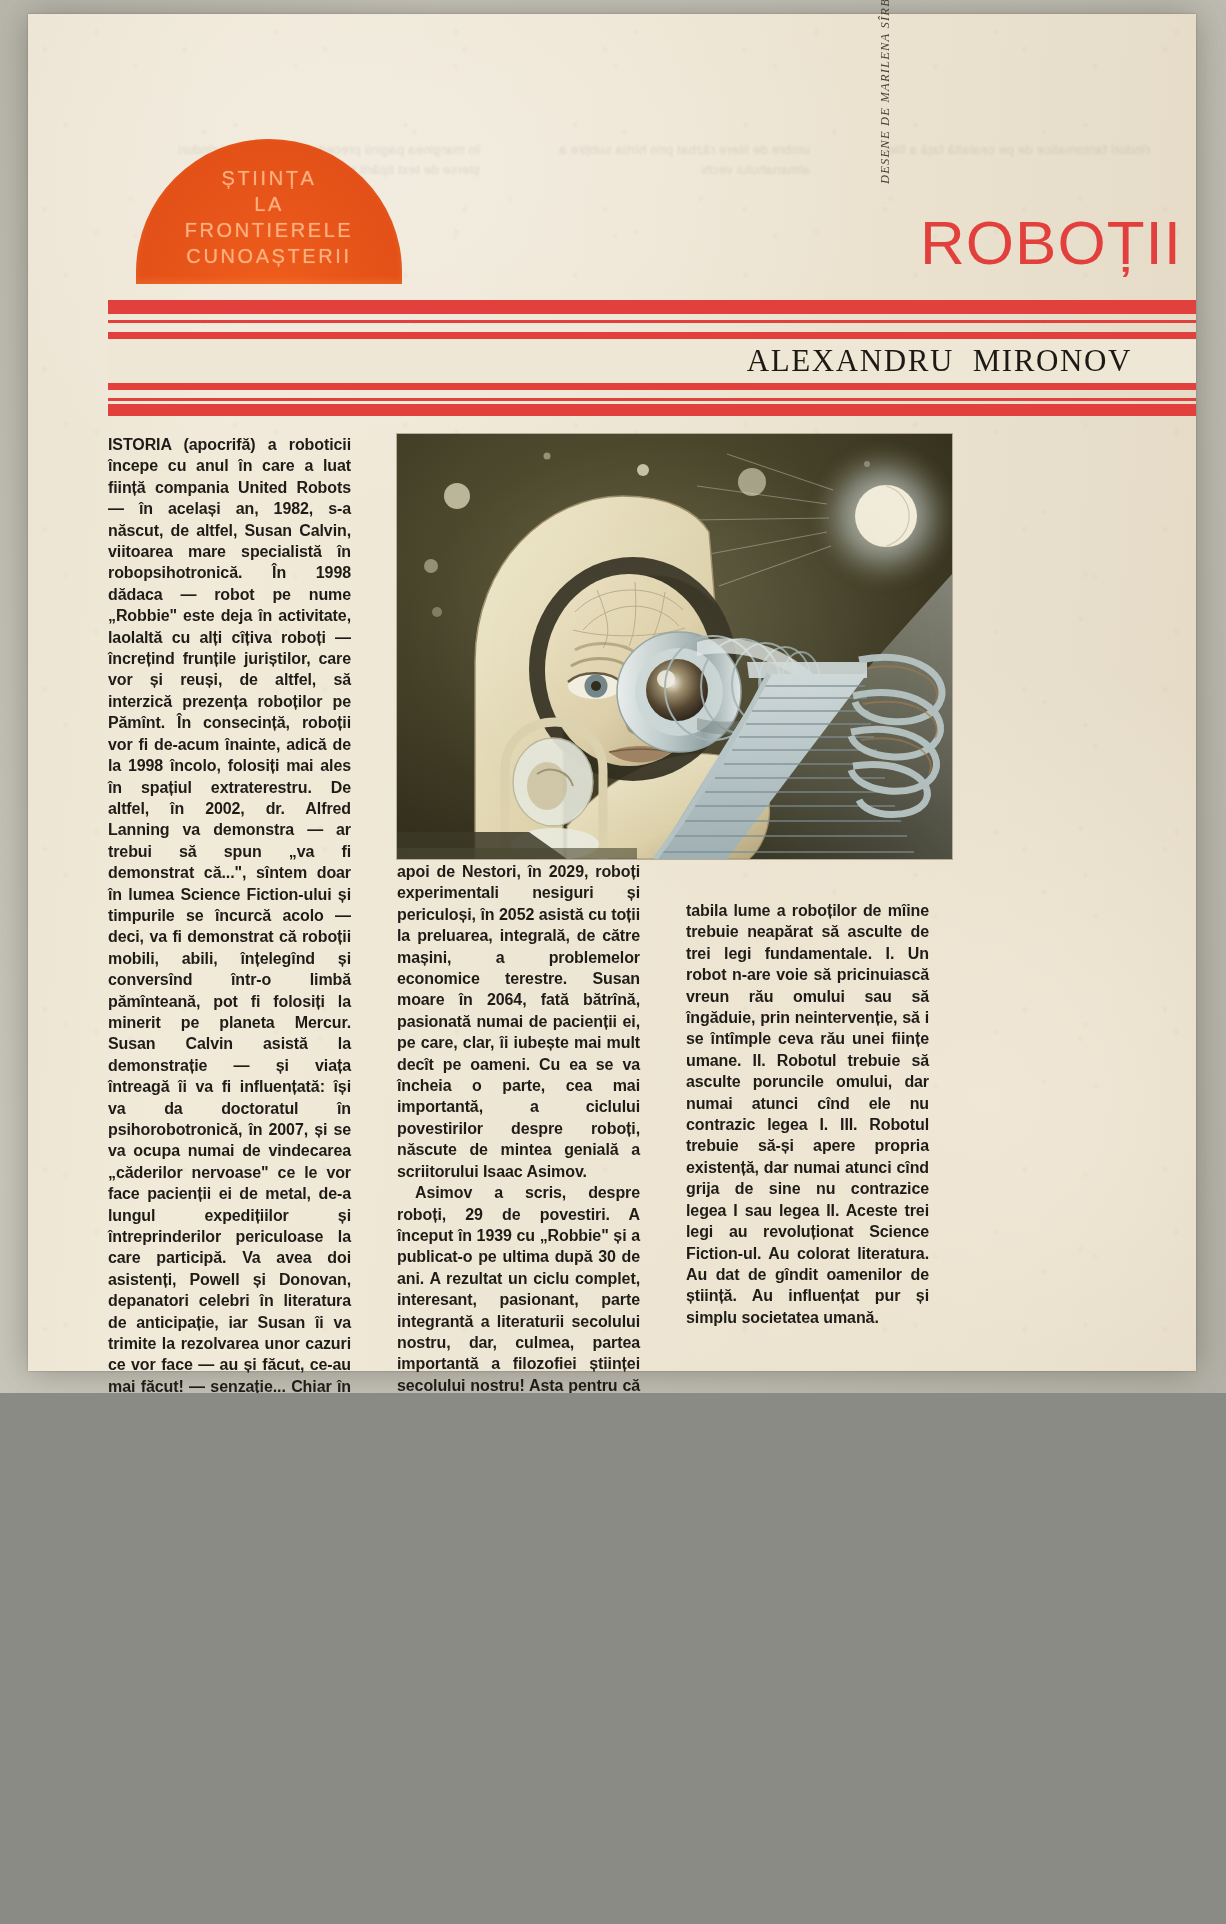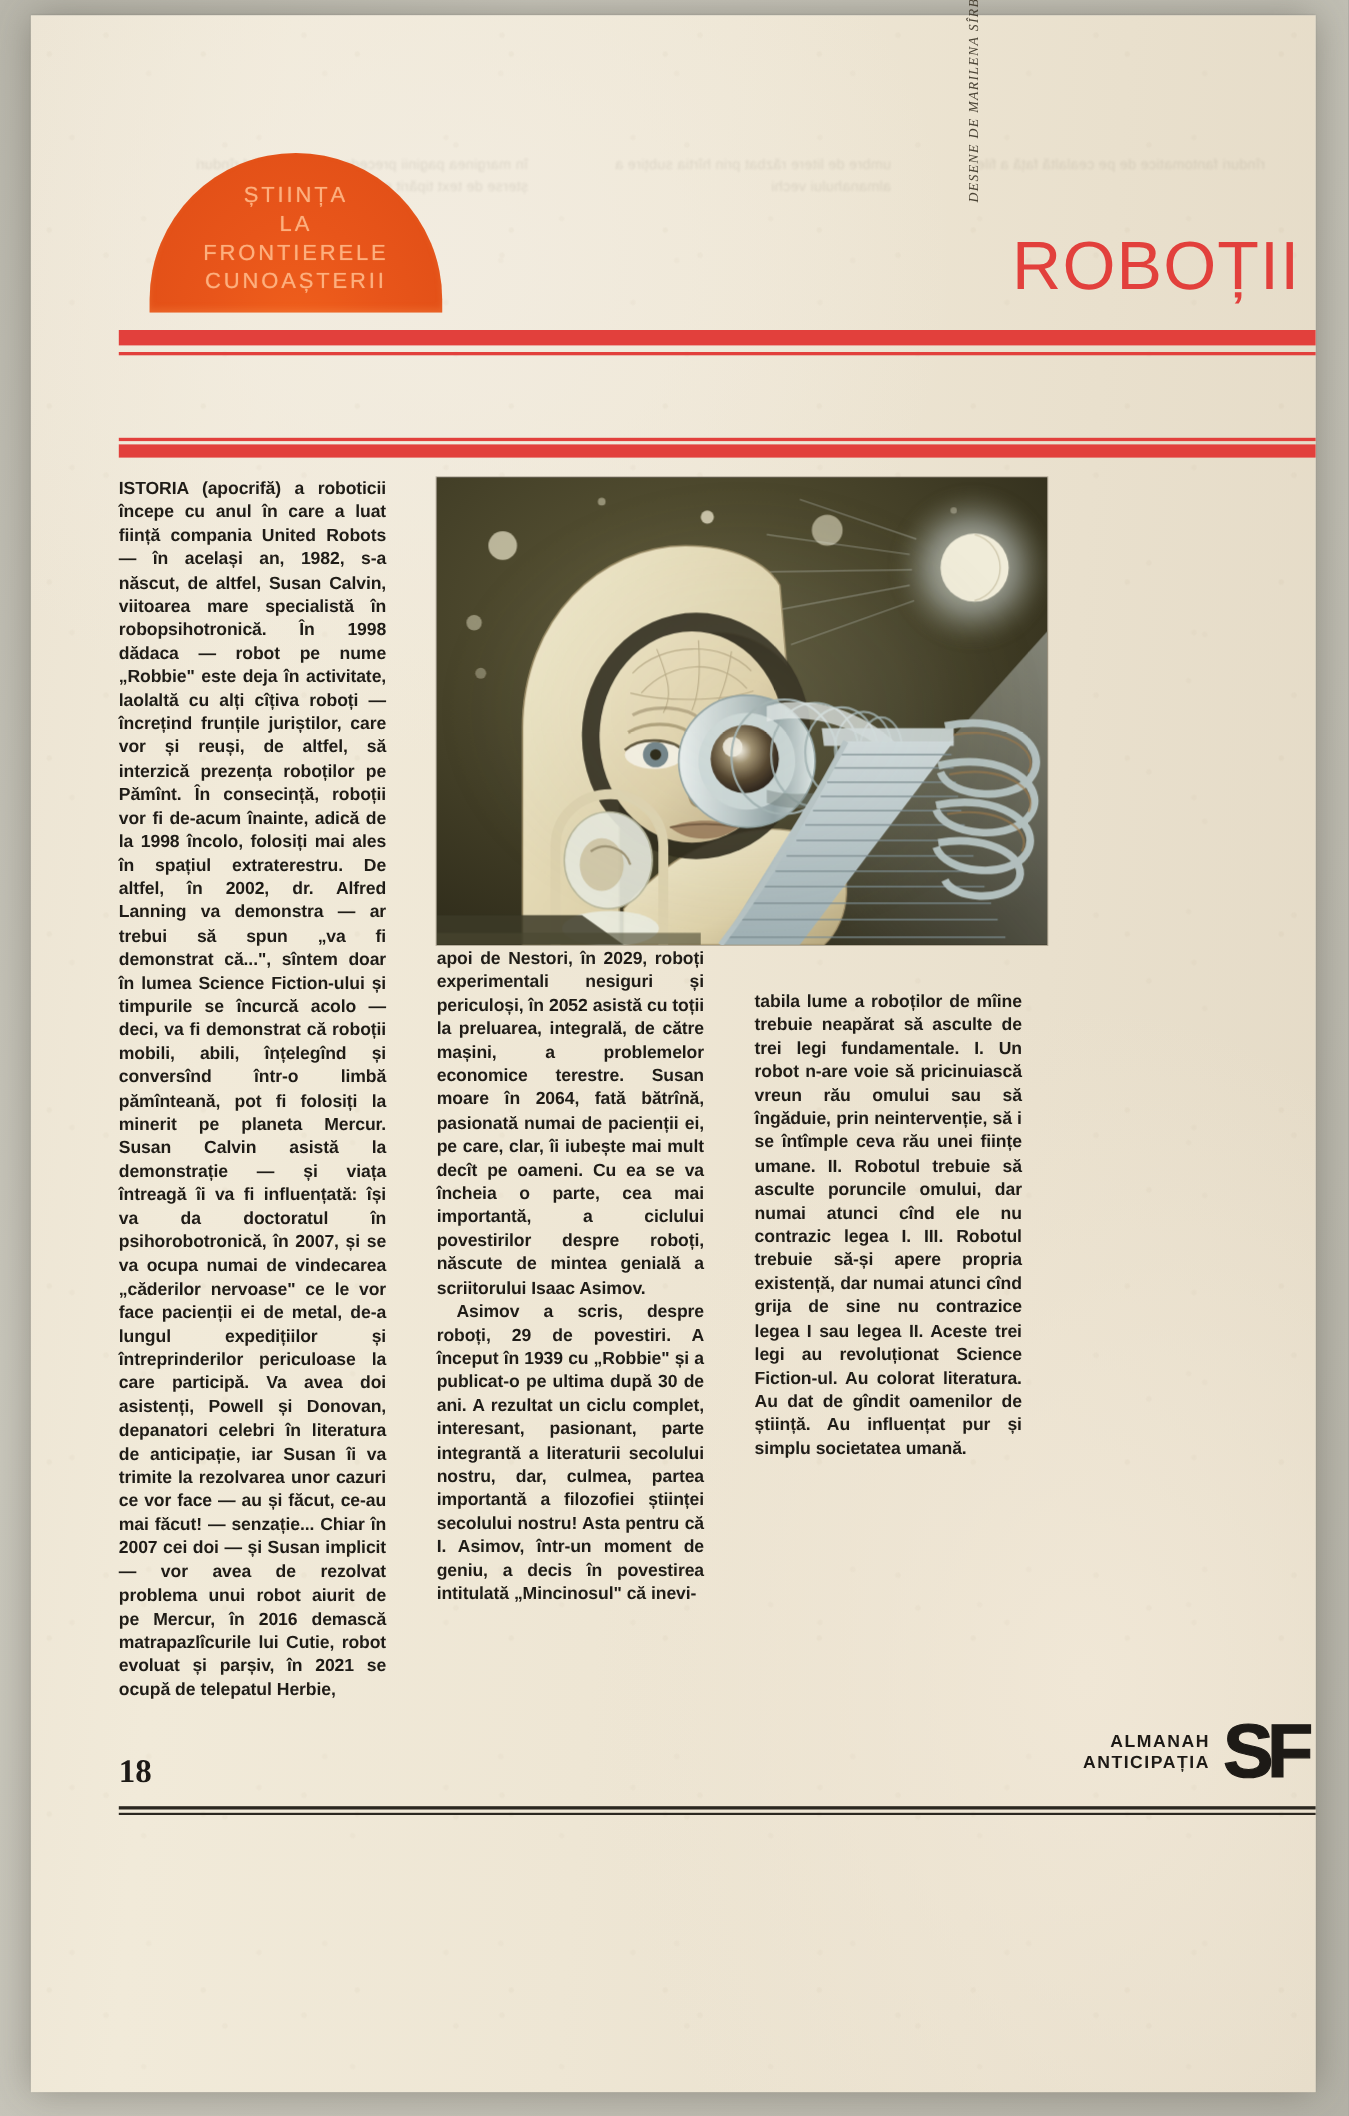--- a/index.html
+++ b/index.html
@@ -4,21 +4,21 @@
 <title>Noi, Robotii — Almanah Anticipatia p.18</title>
 <style>
   html,body{margin:0;padding:0;background:#8b8b86;}
   body{
     font-family:"Liberation Sans", sans-serif;
     -webkit-font-smoothing:antialiased;
   }
   #page{
     position:relative;
     width:1226px;
-    height:1924px;
+    height:1393px;
     overflow:hidden;
     background:#cfcec4;
   }
   
   .scan-bg{
     position:absolute; inset:0;
     background:
       linear-gradient(110deg,#b9b7ac 0%,#c9c7bc 25%,#c2c0b5 60%,#b4b2a7 100%);
   }
   .paper{
@@ -243,20 +243,25 @@
       <span class="bl">CUNOAȘTERII</span>
     </div>
 
     <h1 id="article-title">
       <span class="ln">ROBOȚII</span>
     </h1>
 
     <div class="rule" id="rule-top-thick"></div>
     <div class="rule" id="rule-top-hair"></div>
 
+    <div id="byline-band">
+      <div id="byline-inner">
+        <span id="author-name">ALEXANDRU  MIRONOV</span>
+      </div>
+    </div>
 
     <div class="rule" id="rule-bot-hair"></div>
     <div class="rule" id="rule-bot-thick"></div>
 
     <div id="body-area">
 
       <figure id="illustration" style="margin:0">
         <svg viewBox="0 0 555 425" preserveAspectRatio="none" aria-hidden="true">
           <defs>
             <radialGradient id="gGlow" cx="50%" cy="50%" r="50%">

